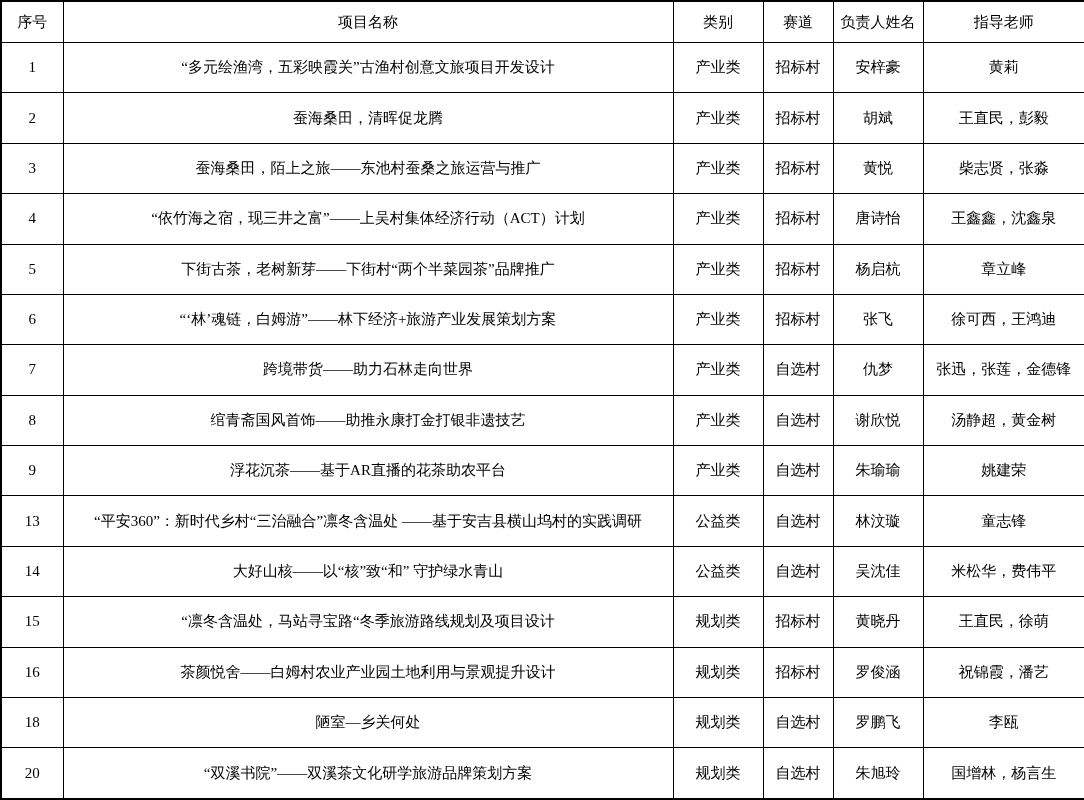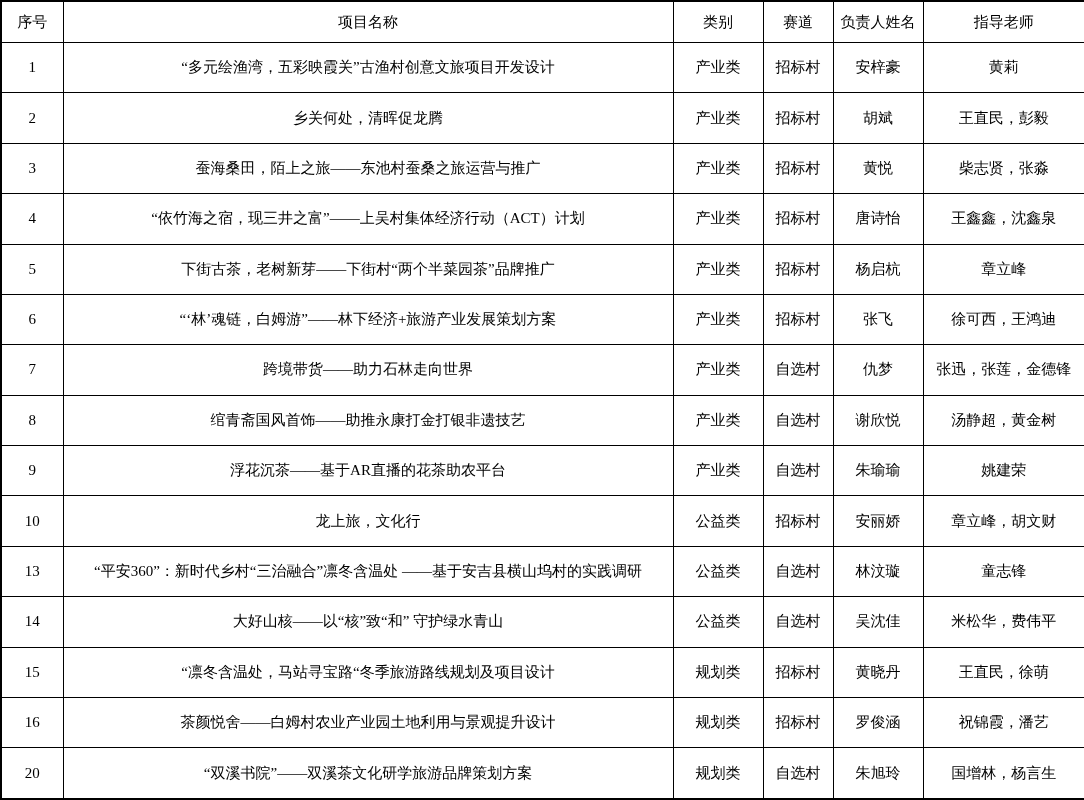--- a/index.html
+++ b/index.html
@@ -68,21 +68,21 @@
       <tr>
     <td>1</td>
     <td>“多元绘渔湾，五彩映霞关”古渔村创意文旅项目开发设计</td>
     <td>产业类</td>
     <td>招标村</td>
     <td>安梓豪</td>
     <td>黄莉</td>
   </tr>
       <tr>
     <td>2</td>
-    <td>乡关何处，清晖促龙腾</td>
+    <td>蚕海桑田，清晖促龙腾</td>
     <td>产业类</td>
     <td>招标村</td>
     <td>胡斌</td>
     <td>王直民，彭毅</td>
   </tr>
       <tr>
     <td>3</td>
     <td>蚕海桑田，陌上之旅——东池村蚕桑之旅运营与推广</td>
     <td>产业类</td>
     <td>招标村</td>
@@ -131,28 +131,20 @@
   </tr>
       <tr>
     <td>9</td>
     <td>浮花沉茶——基于AR直播的花茶助农平台</td>
     <td>产业类</td>
     <td>自选村</td>
     <td>朱瑜瑜</td>
     <td>姚建荣</td>
   </tr>
       <tr>
-    <td>10</td>
-    <td>龙上旅，文化行</td>
-    <td>公益类</td>
-    <td>招标村</td>
-    <td>安丽娇</td>
-    <td>章立峰，胡文财</td>
-  </tr>
-      <tr>
     <td>13</td>
     <td>“平安360”：新时代乡村“三治融合”凛冬含温处 ——基于安吉县横山坞村的实践调研</td>
     <td>公益类</td>
     <td>自选村</td>
     <td>林汶璇</td>
     <td>童志锋</td>
   </tr>
       <tr>
     <td>14</td>
     <td>大好山核——以“核”致“和” 守护绿水青山</td>
@@ -171,20 +163,28 @@
   </tr>
       <tr>
     <td>16</td>
     <td>茶颜悦舍——白姆村农业产业园土地利用与景观提升设计</td>
     <td>规划类</td>
     <td>招标村</td>
     <td>罗俊涵</td>
     <td>祝锦霞，潘艺</td>
   </tr>
       <tr>
+    <td>18</td>
+    <td>陋室—乡关何处</td>
+    <td>规划类</td>
+    <td>自选村</td>
+    <td>罗鹏飞</td>
+    <td>李瓯</td>
+  </tr>
+      <tr>
     <td>20</td>
     <td>“双溪书院”——双溪茶文化研学旅游品牌策划方案</td>
     <td>规划类</td>
     <td>自选村</td>
     <td>朱旭玲</td>
     <td>国增林，杨言生</td>
   </tr>
     </tbody>
 </table>
 

